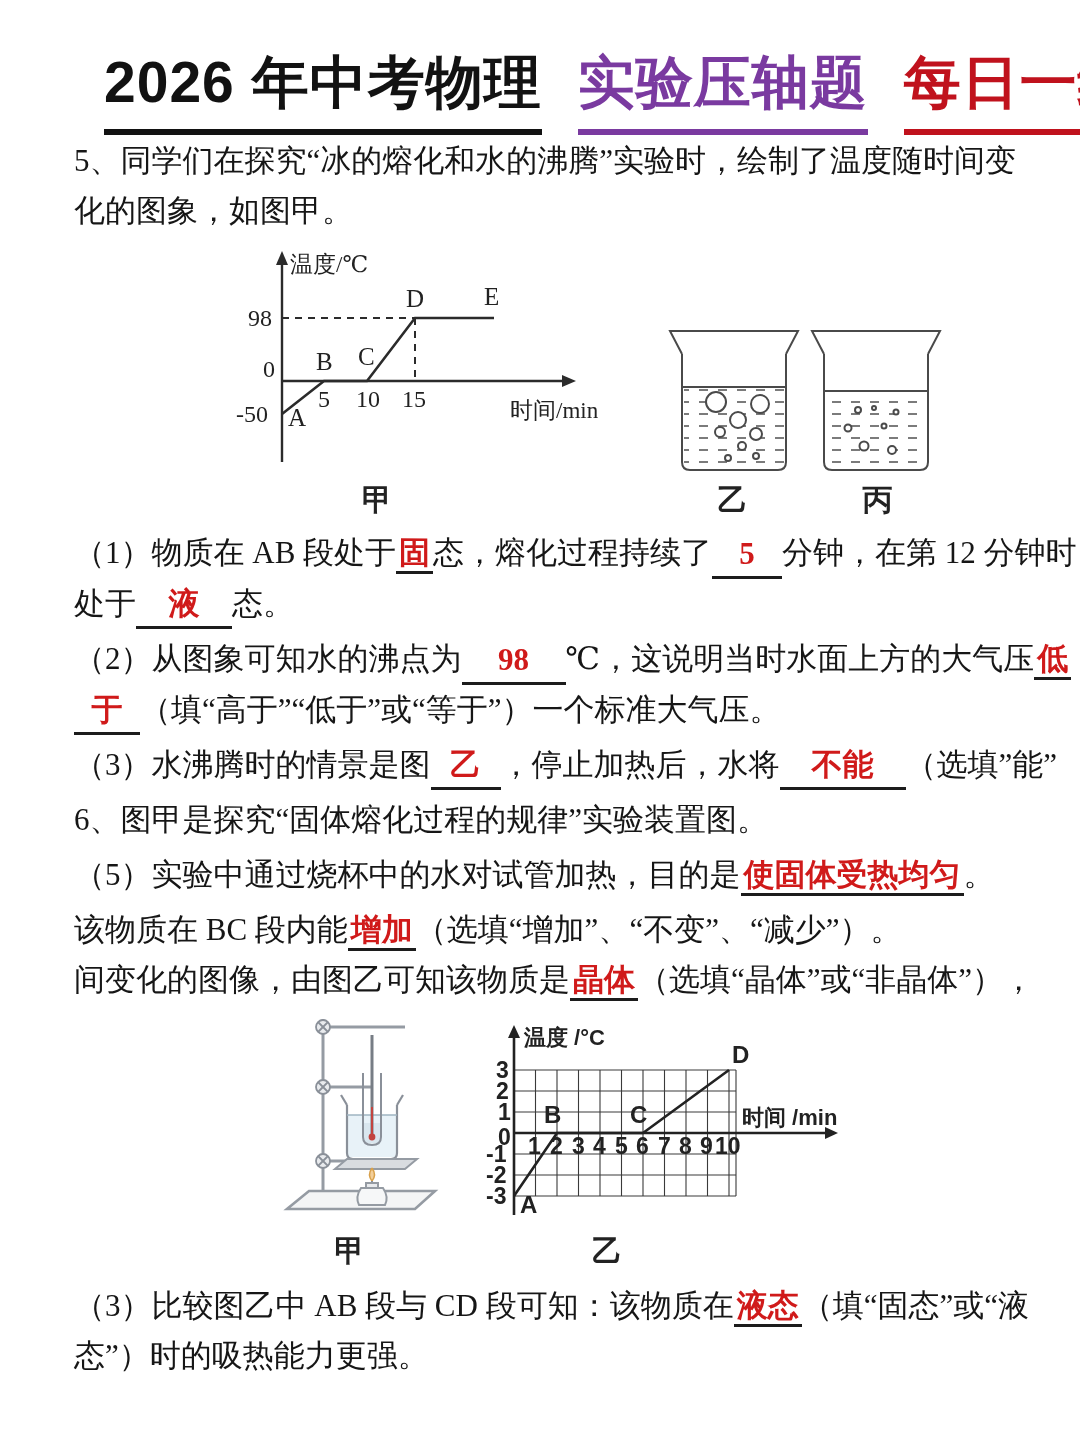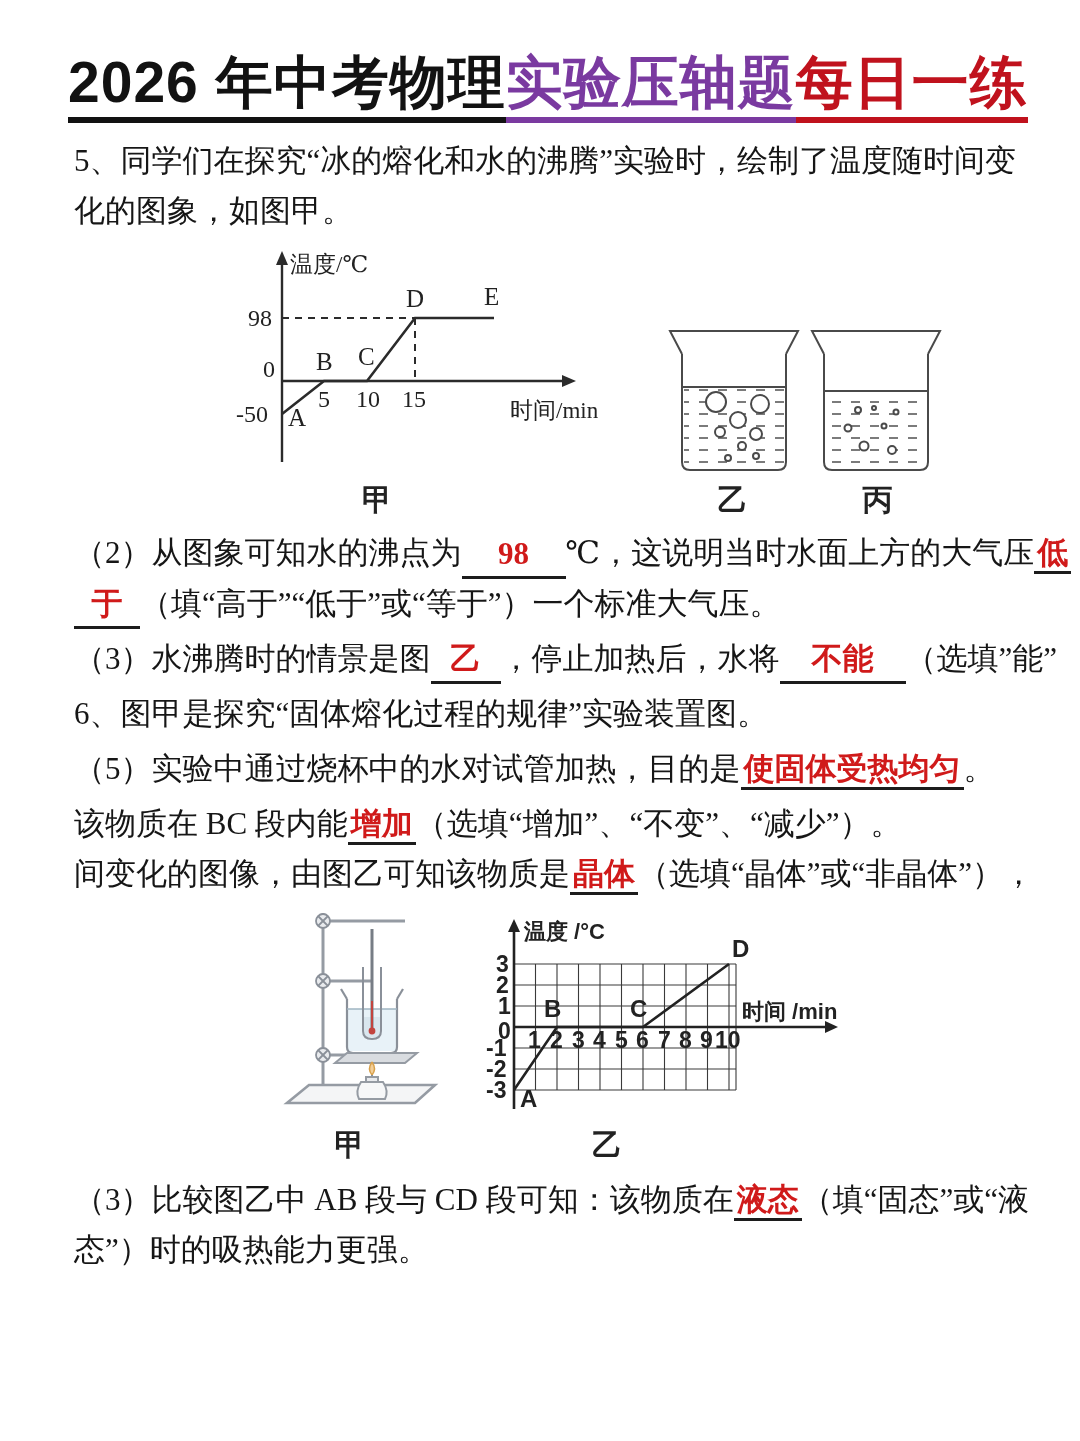--- a/index.html
+++ b/index.html
@@ -6,21 +6,21 @@
   body{
     width:1080px;height:1441px;background:#ffffff;overflow:hidden;
     font-family:"Liberation Serif","DejaVu Serif",serif;color:#161616;
   }
   .page{padding:34px 60px 0 74px;}
   .main-title{
     text-align:center;white-space:nowrap;margin:14px 0 20px -6px;
     font-family:"Liberation Sans","DejaVu Sans",sans-serif;
     font-weight:900;font-size:57px;letter-spacing:1px;line-height:1.2;
   }
-  .main-title span{padding-bottom:3px;border-bottom:6px solid;}
+  .main-title span{padding-bottom:15px;border-bottom:6px solid;margin-left:36px;}
   .tp1{color:#121212;border-color:#121212;}
   .tp2{color:var(--title-purple,#7a3aa0);border-color:var(--title-purple,#7a3aa0);}
   .tp3{color:var(--title-red,#c0121d);border-color:var(--title-red,#c0121d);}
   .line{font-size:31px;line-height:50px;white-space:nowrap;}
   .para{margin:3px 0 5px 0;}
   .ans{
     color:var(--answer-red,#d01a1a);font-weight:bold;
     border-bottom:3px solid #1c1c1c;padding:0 3px 1px 3px;
   }
   .blank{
@@ -136,20 +136,24 @@
           </g>
         </g>
       </svg>
       <figcaption class="cap-beakers">
         <span>乙</span>
         <span>丙</span>
       </figcaption>
     </figure>
   </div>
 
+  <div class="para">
+    <div class="line"><span>（1）物质在 AB 段处于</span><span class="ans">固</span><span>态，熔化过程持续了</span><span class="blank w70">5</span><span>分钟，在第 12 分钟时</span></div>
+    <div class="line"><span>处于</span><span class="blank w95">液</span><span>态。</span></div>
+  </div>
 
   <div class="para">
     <div class="line"><span>（2）从图象可知水的沸点为</span><span class="blank w100">98</span><span>℃，这说明当时水面上方的大气压</span><span class="ans">低</span></div>
     <div class="line"><span class="ans w70 blank" style="min-width:58px">于</span><span>（填“高于”“低于”或“等于”）一个标准大气压。</span></div>
   </div>
 
   <div class="para">
     <div class="line"><span>（3）水沸腾时的情景是图</span><span class="blank w70">乙</span><span>，停止加热后，水将</span><span class="blank w120">不能</span><span>（选填”能”</span></div>
   </div>
 

